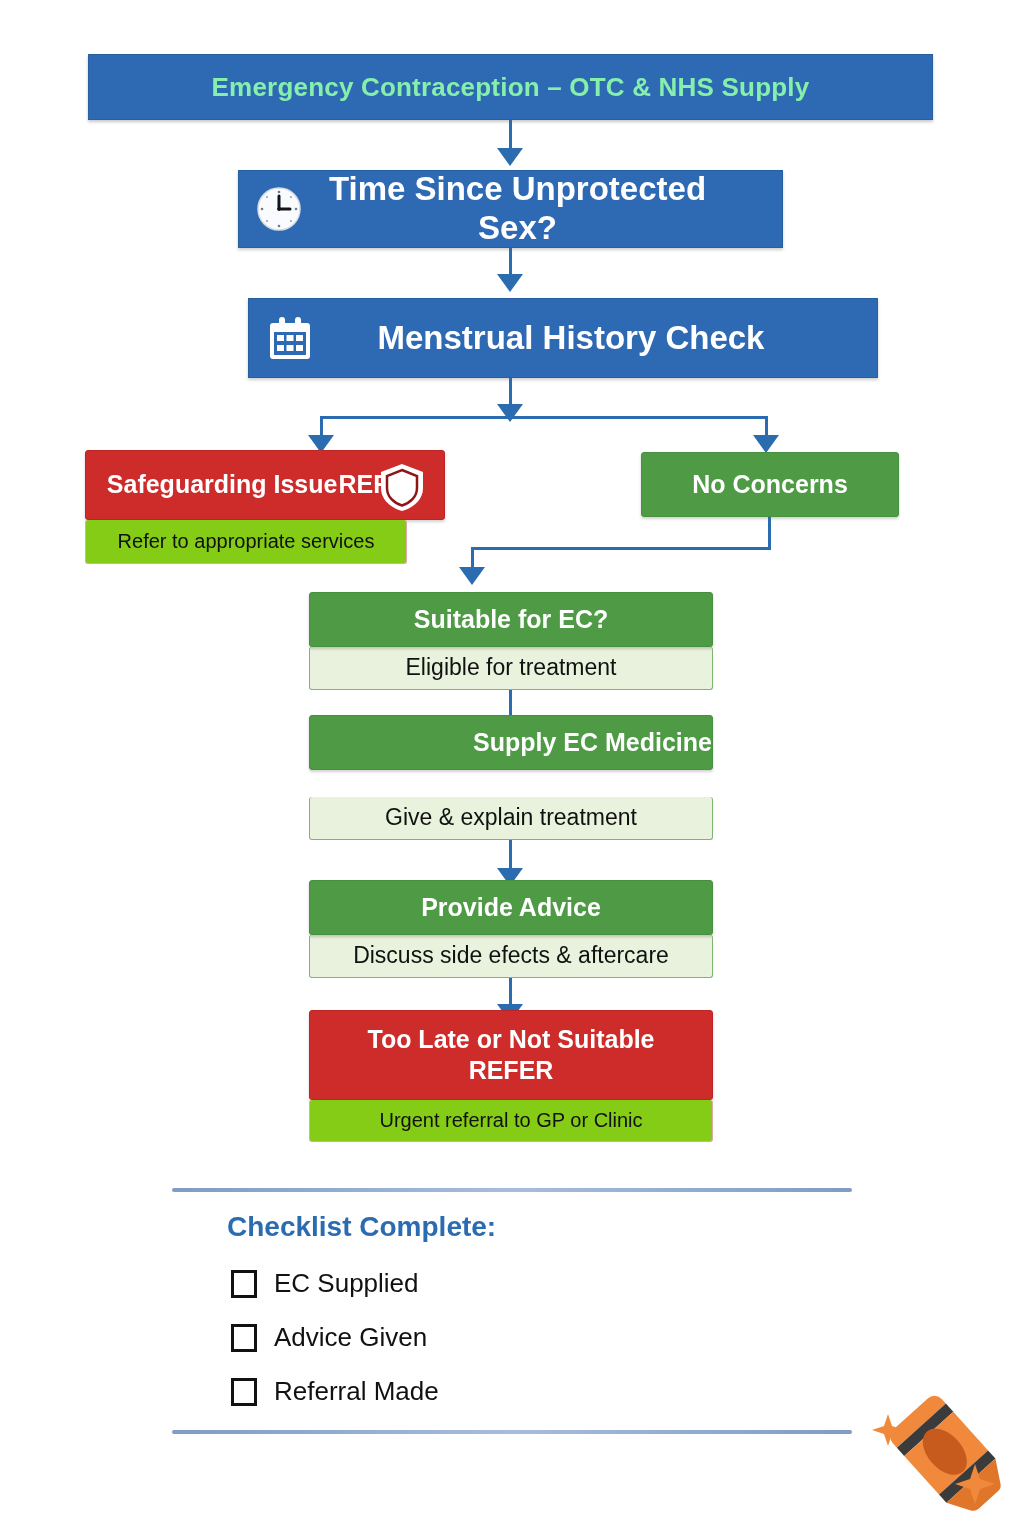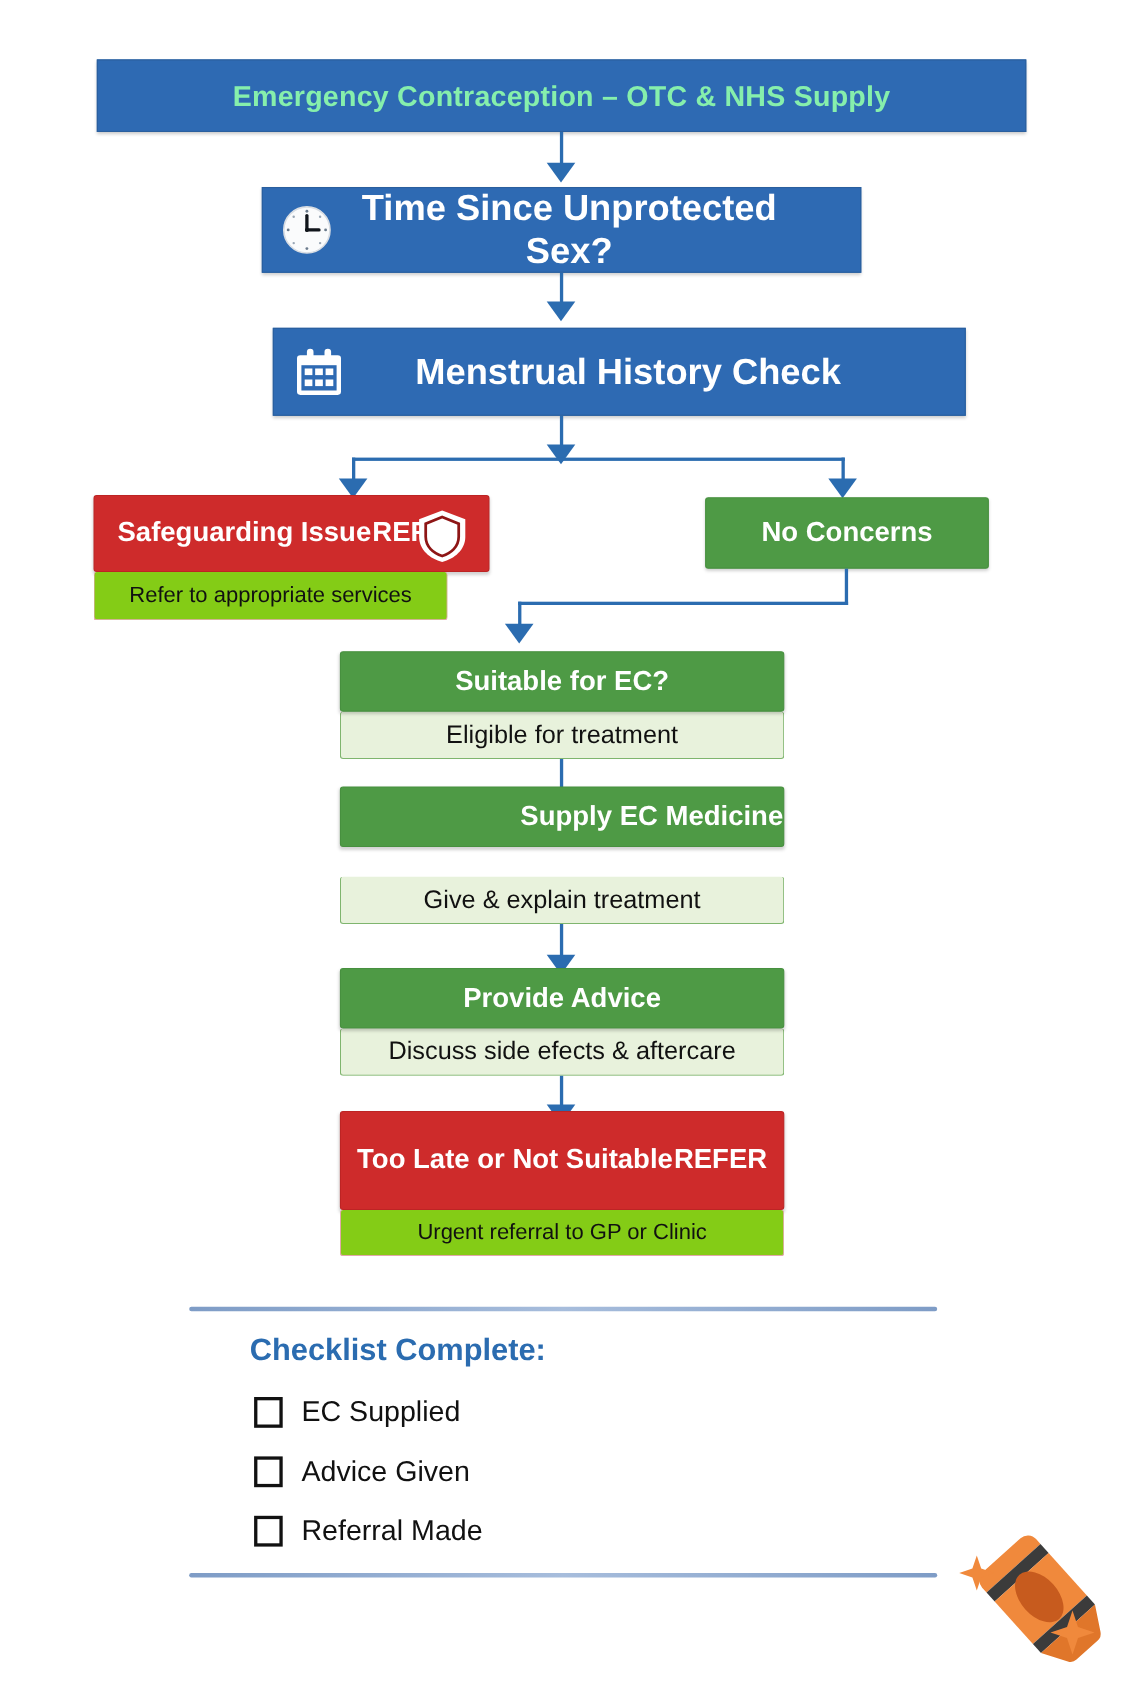--- a/index.html
+++ b/index.html
@@ -248,21 +248,21 @@
   <div class="box sub-green rounded" style="left:309px; top:935px; width:404px; height:43px;">
     <span>Discuss side efects &amp; aftercare</span>
   </div>
   <div class="box hdr-green rounded" style="left:309px; top:880px; width:404px; height:55px;">
     <span>Provide Advice</span>
   </div>
 
   <div class="vline" style="left:509px; top:978px; height:28px;"></div>
   <div class="arrowhead" style="left:497px; top:1004px;"></div>
 
-  <div class="box hdr-red rounded" style="left:309px; top:1010px; width:404px; height:90px; flex-direction:row; gap:1px;">
+  <div class="box hdr-red rounded" style="left:309px; top:1010px; width:404px; height:90px; flex-direction:column; gap:1px;">
     <span>Too Late or Not Suitable</span>
     <span>REFER</span>
   </div>
   <div class="box sub-red rounded" style="left:309px; top:1100px; width:404px; height:42px;">
     <span>Urgent referral to GP or Clinic</span>
   </div>
 
   <div class="divider" style="left:172px; top:1188px; width:680px;"></div>
 
   <div class="checklist-title" style="left:227px; top:1211px;">Checklist Complete:</div>

